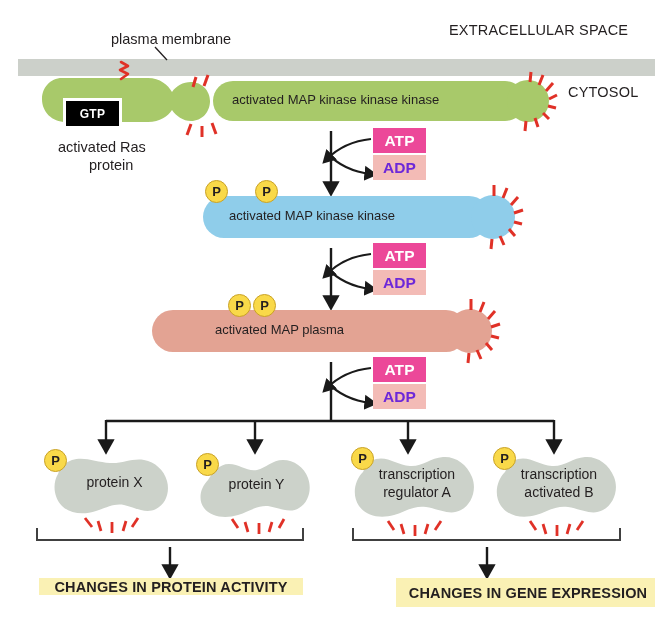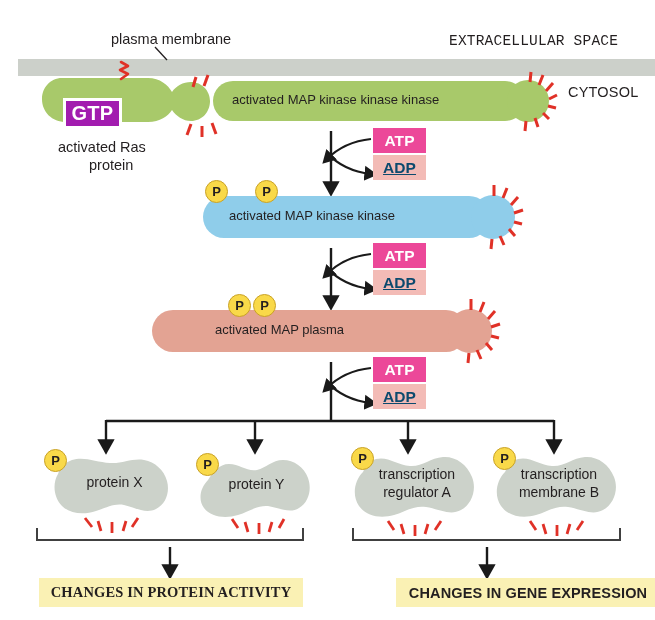--- a/index.html
+++ b/index.html
@@ -63,28 +63,27 @@
     align-items: center;
     justify-content: center;
     letter-spacing: 0.1px;
   }
   .atp-box {
     background: #ec4899;
     color: #ffffff;
   }
   .adp-box {
     background: #f3bbb6;
-    color: #0c4a6e;
-    text-decoration: underline;
+    color: #6d28d9;
   }
   .gtp-box {
     position: absolute;
-    background: #a21caf;
+    background: #000000;
     color: #ffffff;
-    font-size: 20px;
+    font-size: 12px;
     font-weight: bold;
     display: flex;
     align-items: center;
     justify-content: center;
     border: 3px solid #ffffff;
     box-sizing: border-box;
     letter-spacing: 0.3px;
   }
   .outcome-box {
     position: absolute;
@@ -305,21 +304,21 @@
       <path d="M 37,528 L 37,540 L 303,540 L 303,528" stroke="#404040" stroke-width="2" fill="none"></path>
       <line x1="170" y1="547" x2="170" y2="572" stroke="#1a1a1a" stroke-width="2.4" marker-end="url(#arrowhead)"></line>
     </g>
     <g>
       <path d="M 353,528 L 353,540 L 620,540 L 620,528" stroke="#404040" stroke-width="2" fill="none"></path>
       <line x1="487" y1="547" x2="487" y2="572" stroke="#1a1a1a" stroke-width="2.4" marker-end="url(#arrowhead)"></line>
     </g>
   </svg>
 
   <div class="lbl lbl-caption" style="left:111px; top:31px;">plasma membrane</div>
-  <div class="lbl lbl-compartment" style="left:449px; top:33px;font-family:Liberation Mono, monospace;">EXTRACELLULAR SPACE</div>
+  <div class="lbl lbl-compartment" style="left:449px; top:22px;">EXTRACELLULAR SPACE</div>
   <div class="lbl lbl-compartment" style="left:568px; top:84px;">CYTOSOL</div>
 
   <div class="gtp-box" style="left:63px; top:98px; width:59px; height:31px;">GTP</div>
 
   <div class="lbl lbl-caption" style="left:58px; top:139px;">activated Ras</div>
   <div class="lbl lbl-caption" style="left:89px; top:157px;">protein</div>
 
   <div class="shape-label" style="left:232px; top:92px;">activated MAP kinase kinase kinase</div>
   <div class="shape-label" style="left:229px; top:208px;">activated MAP kinase kinase</div>
   <div class="shape-label" style="left:215px; top:322px;">activated MAP plasma</div>
@@ -344,18 +343,18 @@
   <div class="p-circle" style="left:351px; top:447px;">P</div>
   <div class="p-circle" style="left:493px; top:447px;">P</div>
 
   <div class="blob-label" style="left:62px; top:475px; width:105px;">protein X</div>
   <div class="blob-label" style="left:204px; top:477px; width:105px;">protein Y</div>
 
   <div class="blob-label" style="left:358px; top:467px; width:118px;">transcription</div>
   <div class="blob-label" style="left:358px; top:485px; width:118px;">regulator A</div>
 
   <div class="blob-label" style="left:500px; top:467px; width:118px;">transcription</div>
-  <div class="blob-label" style="left:500px; top:485px; width:118px;">membrane B</div>
-
-  <div class="outcome-box" style="left:39px; top:578px; width:264px; height:29px;font-family:Liberation Serif, serif;">CHANGES IN PROTEIN ACTIVITY</div>
+  <div class="blob-label" style="left:500px; top:485px; width:118px;">activated B</div>
+
+  <div class="outcome-box" style="left:39px; top:578px; width:264px; height:17px;">CHANGES IN PROTEIN ACTIVITY</div>
   <div class="outcome-box" style="left:356px; top:578px; width:264px; height:29px;margin-left:40px;">CHANGES IN GENE EXPRESSION</div>
 
 </div>
 
 </body></html>

